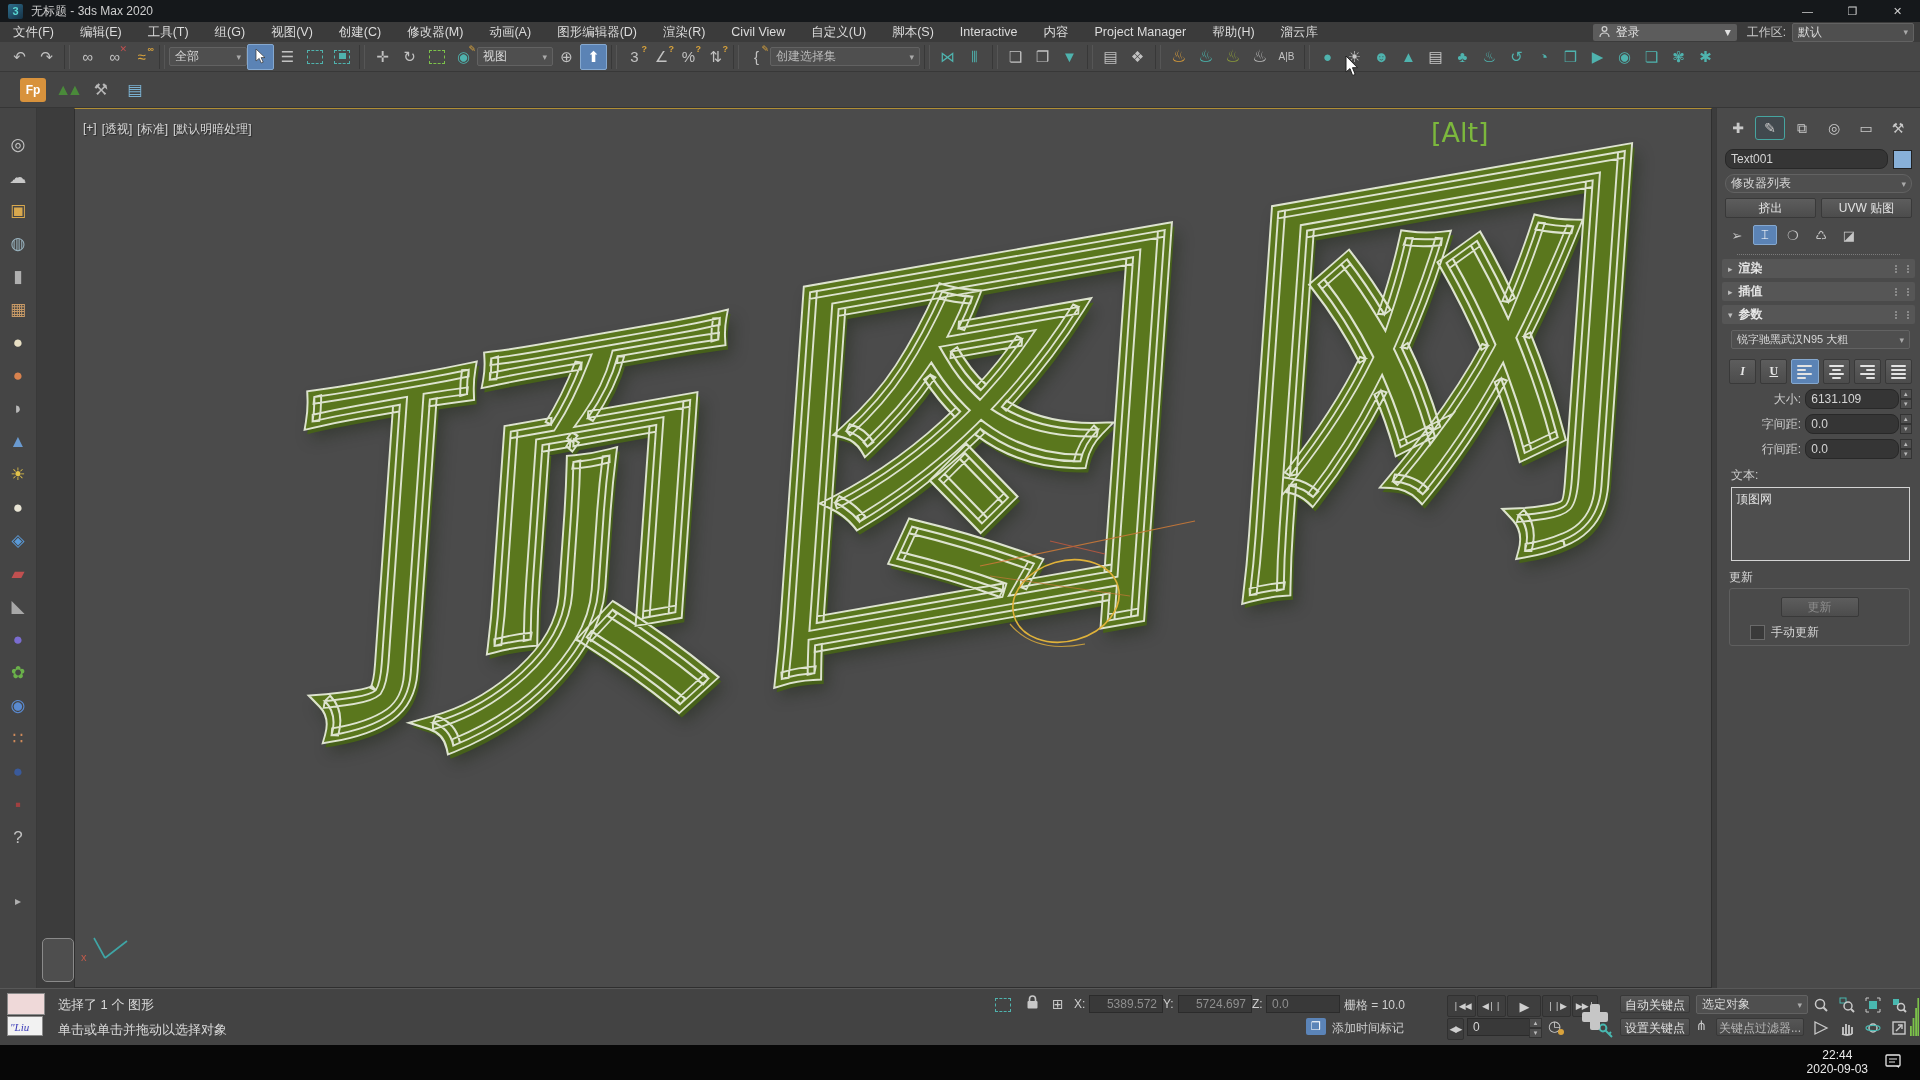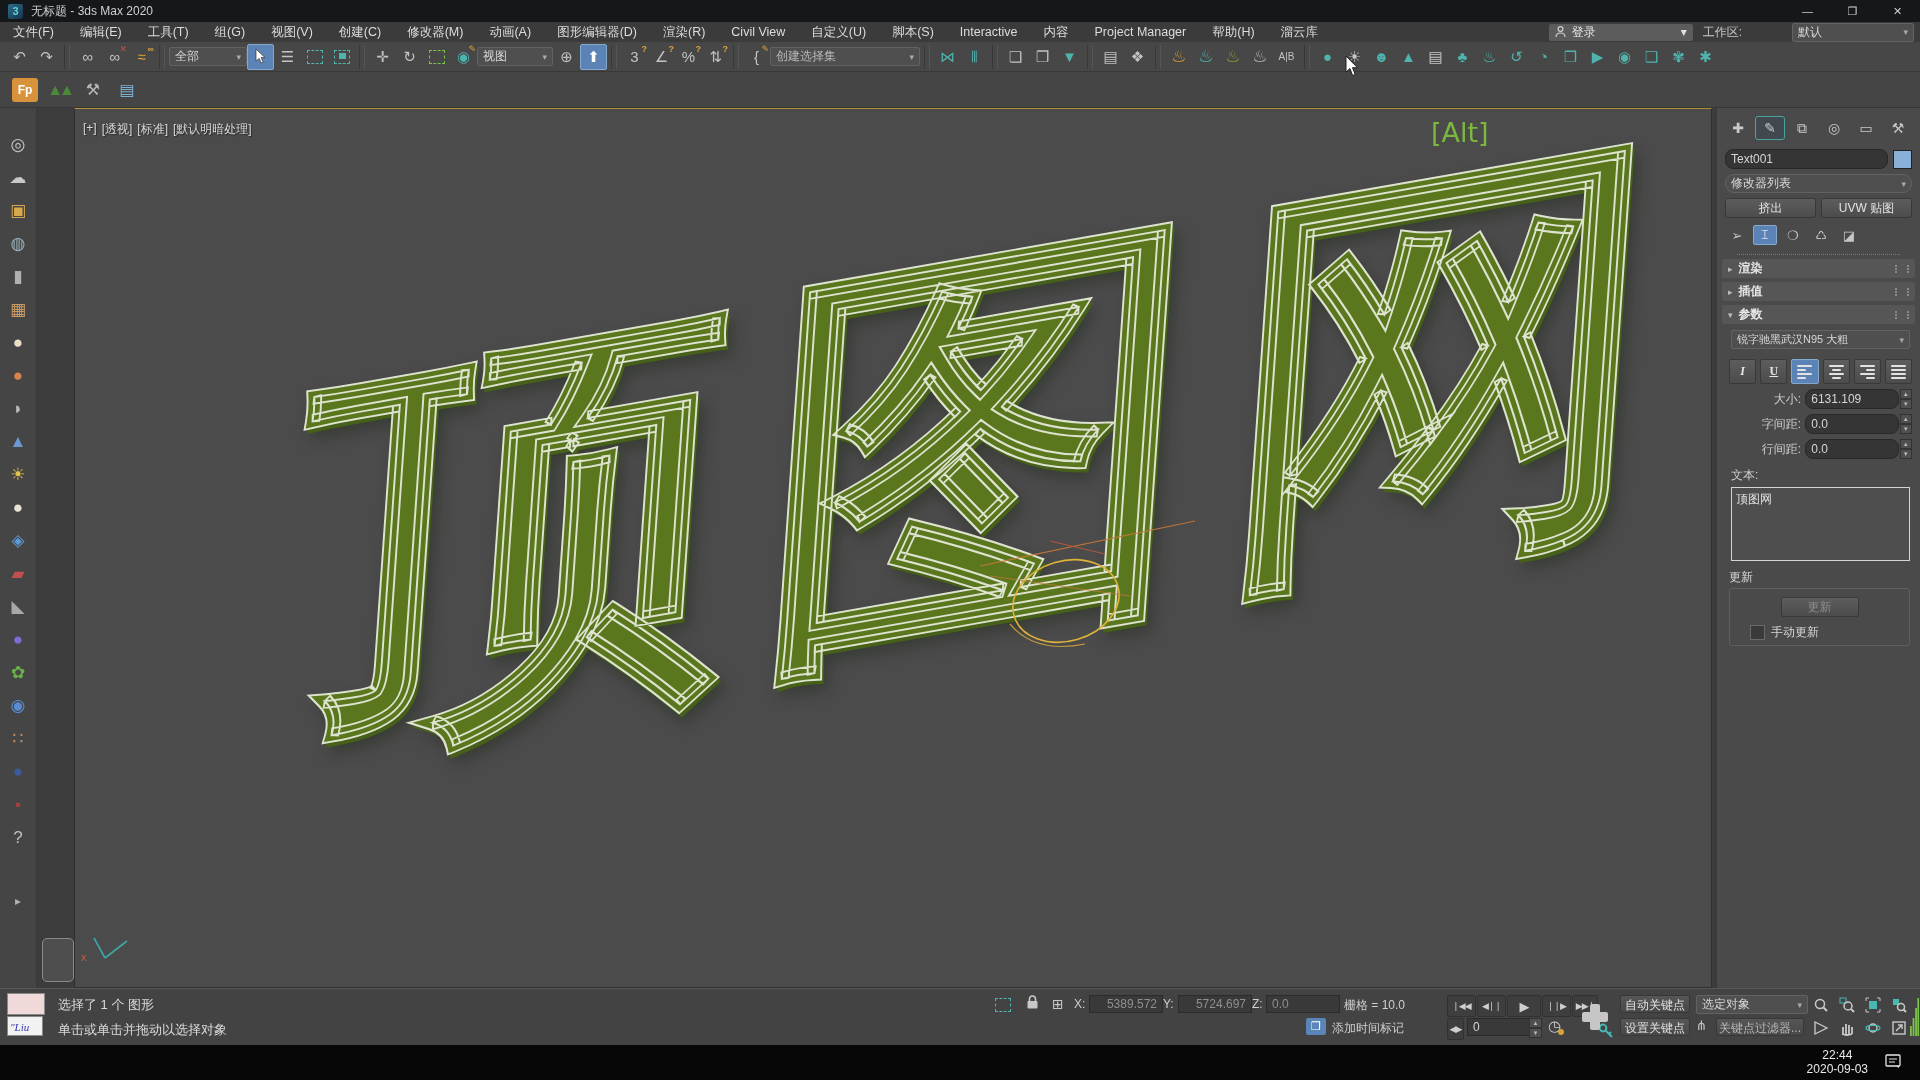--- a/index.html
+++ b/index.html
@@ -19,21 +19,21 @@
   .menu-item{padding:0 13px;line-height:20px;color:#dcdcdc;white-space:nowrap;}
   #menu-right{margin-left:auto;display:flex;align-items:center;gap:10px;padding-right:6px;}
   #login{width:132px;height:17px;background:#5c5c5c;border-radius:2px;display:flex;align-items:center;gap:6px;padding:0 6px;font-size:12px;color:#e2e2e2;}
   #login .dd-arrow{margin-left:auto;}
   #workspace{display:flex;align-items:center;gap:6px;font-size:12px;color:#c9c9c9;}
   .dd{background:#4f4f4f;border:1px solid #626262;border-radius:2px;color:#d8d8d8;font-size:12px;
      display:flex;align-items:center;padding:0 5px;height:17px;}
   .dd .dd-arrow{margin-left:auto;color:#aaa;font-size:9px;}
   
   #toolbar1{position:absolute;left:0;top:42px;width:1920px;height:30px;background:#474747;border-bottom:1px solid #383838;display:flex;align-items:center;padding-left:6px;box-sizing:border-box;}
-  #toolbar2{position:absolute;left:0;top:72px;width:1920px;height:36px;background:#454545;border-bottom:1px solid #363636;display:flex;align-items:center;padding-left:12px;box-sizing:border-box;gap:8px;}
+  #toolbar2{position:absolute;left:0;top:72px;width:1920px;height:36px;background:#454545;border-bottom:1px solid #363636;display:flex;align-items:center;padding-left:20px;box-sizing:border-box;gap:8px;}
   .ti{width:27px;height:26px;display:flex;align-items:center;justify-content:center;font-size:15px;color:#c2c2c2;position:relative;flex:0 0 auto;}
   .ti.active{background:#5b83b5;border:1px solid #85a8cf;border-radius:2px;box-sizing:border-box;}
   .ti .sub{position:absolute;right:1px;top:0;font-size:9px;color:#d9a33c;font-weight:bold;}
   .sep{width:4px;height:24px;border-left:1px solid #383838;border-right:1px solid #565656;margin:0 4px;flex:0 0 auto;}
   .teal{color:#4fb3ae;}
   .yellow{color:#d9a33c;}
   .dashedbox{width:14px;height:12px;border:1px dashed #4fb3ae;display:inline-block;}
   .dashedbox.fill:after{content:"";display:block;width:7px;height:6px;background:#4fb3ae;margin:2px 0 0 4px;}
   .dashedbox.green{border-color:#7cc24a;}
   #fpbtn{width:26px;height:24px;background:#d8923c;border-radius:3px;color:#fff;font-weight:bold;font-size:12px;text-align:center;line-height:24px;}
@@ -159,21 +159,21 @@
     <div id="login">
       <svg width="11" height="12" viewBox="0 0 11 12">
           <circle cx="5.5" cy="3" r="2.4" fill="none" stroke="#cfcfcf" stroke-width="1.2"></circle>
           <path d="M1 11 Q1 7 5.5 7 Q10 7 10 11" fill="none" stroke="#cfcfcf" stroke-width="1.2"></path>
         </svg>
       <span>登录</span>
       <span class="dd-arrow">▾</span>
     </div>
     <div id="workspace">
       <span>工作区:</span>
-      <div class="dd" style="width:110px;margin-left:44px;">
+      <div class="dd" style="width:110px;">
         <span>默认</span>
         <span class="dd-arrow">▾</span>
       </div>
     </div>
   </div>
 </div>
 
 <div id="toolbar1">
   <span class="ti">↶</span>
   <span class="ti">↷</span>

